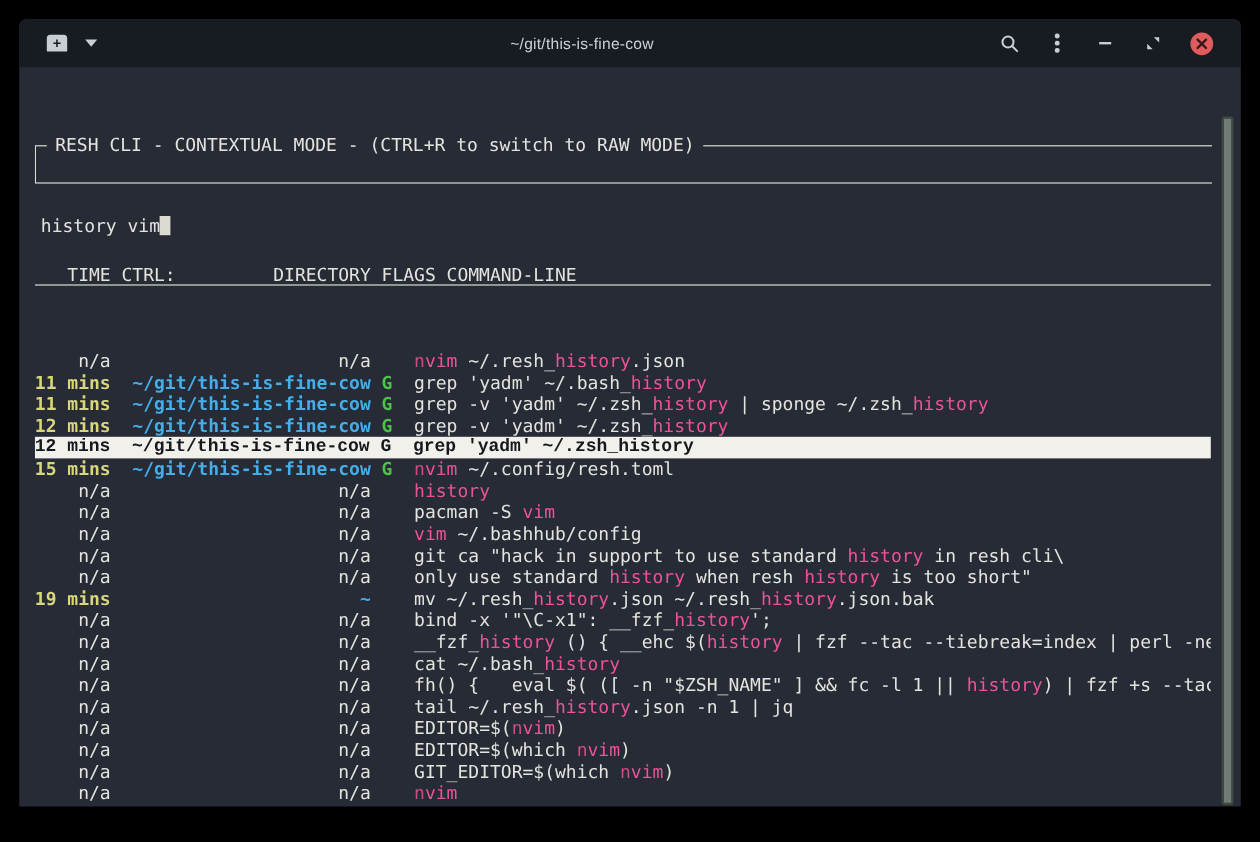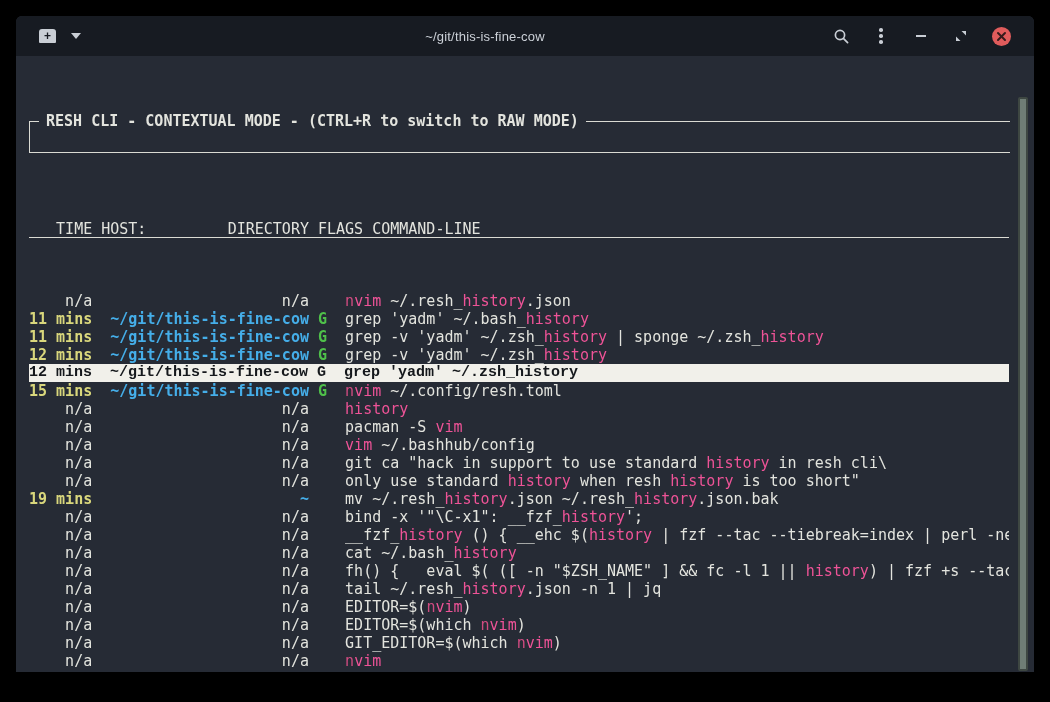--- a/index.html
+++ b/index.html
@@ -33,21 +33,21 @@
   .kebab i{width:3.5px;height:3.5px;border-radius:50%;background:var(--icon);display:block;}
   .min-bar{width:10px;height:2px;background:var(--icon);}
   .close-btn{width:19px;height:19px;border-radius:50%;background:var(--close_bg);
     display:flex;align-items:center;justify-content:center;}
 
   
   .terminal{position:relative;height:616px;font-size:15px;line-height:18px;color:var(--fg);}
   .content{position:absolute;left:13px;top:0;width:981px;height:100%;overflow:hidden;white-space:pre;}
 
   .search-box{position:relative;margin-top:11px;width:1000px;height:32px;
-    border:1px solid var(--border);font-weight:bold;}
+    border:1px solid var(--border);}
   .box-legend{position:absolute;top:-10px;left:9px;background:var(--bg);padding:0 7px;
     color:var(--fg);line-height:18px;}
   .query-line{padding:2px 0 0 4px;line-height:20px;}
   .cursor{display:inline-block;width:9px;height:16px;background:var(--border);
     vertical-align:-3px;}
 
   .table-header{margin-top:13px;height:18px;border-bottom:1px solid var(--border);
     width:980px;color:var(--fg);}
 
   .rows{width:980px;}
@@ -107,23 +107,24 @@
         </svg>
       </span>
     </div>
   </div>
 
   <div class="terminal">
     <div class="content">
 
       <div class="search-box">
         <span class="box-legend">RESH CLI - CONTEXTUAL MODE - (CTRL+R to switch to RAW MODE)</span>
+        <div class="query-line"><span>history vim</span><span class="cursor"></span></div>
       </div>
 
-      <div class="table-header">   TIME HOST:         DIRECTORY FLAGS COMMAND-LINE</div>
+      <div class="table-header">   TIME CTRL:         DIRECTORY FLAGS COMMAND-LINE</div>
 
       <div class="rows"><div class="row"><span class="seg s-fg">    n/a</span><span class="seg s-fg">                     n/a</span><span class="seg s-green">    </span><span class="seg s-pink">n</span><span class="seg s-match">vim</span><span class="seg s-fg"> ~/.resh_</span><span class="seg s-match">history</span><span class="seg s-fg">.json</span></div><div class="row"><span class="seg s-yellow">11 mins</span><span class="seg s-blue">  ~/git/this-is-fine-cow</span><span class="seg s-green"> G  </span><span class="seg s-fg">grep 'yadm' ~/.bash_</span><span class="seg s-match">history</span></div><div class="row"><span class="seg s-yellow">11 mins</span><span class="seg s-blue">  ~/git/this-is-fine-cow</span><span class="seg s-green"> G  </span><span class="seg s-fg">grep -v 'yadm' ~/.zsh_</span><span class="seg s-match">history</span><span class="seg s-fg"> | sponge ~/.zsh_</span><span class="seg s-match">history</span></div><div class="row"><span class="seg s-yellow">12 mins</span><span class="seg s-blue">  ~/git/this-is-fine-cow</span><span class="seg s-green"> G  </span><span class="seg s-fg">grep -v 'yadm' ~/.zsh_</span><span class="seg s-match">history</span></div><div class="row selected"><span class="seg s-yellow">12 mins</span><span class="seg s-blue">  ~/git/this-is-fine-cow</span><span class="seg s-green"> G  </span><span class="seg s-fg">grep 'yadm' ~/.zsh_history</span></div><div class="row"><span class="seg s-yellow">15 mins</span><span class="seg s-blue">  ~/git/this-is-fine-cow</span><span class="seg s-green"> G  </span><span class="seg s-pink">n</span><span class="seg s-match">vim</span><span class="seg s-fg"> ~/.config/resh.toml</span></div><div class="row"><span class="seg s-fg">    n/a</span><span class="seg s-fg">                     n/a</span><span class="seg s-green">    </span><span class="seg s-match">history</span></div><div class="row"><span class="seg s-fg">    n/a</span><span class="seg s-fg">                     n/a</span><span class="seg s-green">    </span><span class="seg s-fg">pacman -S </span><span class="seg s-match">vim</span></div><div class="row"><span class="seg s-fg">    n/a</span><span class="seg s-fg">                     n/a</span><span class="seg s-green">    </span><span class="seg s-match">vim</span><span class="seg s-fg"> ~/.bashhub/config</span></div><div class="row"><span class="seg s-fg">    n/a</span><span class="seg s-fg">                     n/a</span><span class="seg s-green">    </span><span class="seg s-fg">git ca "hack in support to use standard </span><span class="seg s-match">history</span><span class="seg s-fg"> in resh cli\</span></div><div class="row"><span class="seg s-fg">    n/a</span><span class="seg s-fg">                     n/a</span><span class="seg s-green">    </span><span class="seg s-fg">only use standard </span><span class="seg s-match">history</span><span class="seg s-fg"> when resh </span><span class="seg s-match">history</span><span class="seg s-fg"> is too short"</span></div><div class="row"><span class="seg s-yellow">19 mins</span><span class="seg s-blue">                       ~</span><span class="seg s-green">    </span><span class="seg s-fg">mv ~/.resh_</span><span class="seg s-match">history</span><span class="seg s-fg">.json ~/.resh_</span><span class="seg s-match">history</span><span class="seg s-fg">.json.bak</span></div><div class="row"><span class="seg s-fg">    n/a</span><span class="seg s-fg">                     n/a</span><span class="seg s-green">    </span><span class="seg s-fg">bind -x '"\C-x1": __fzf_</span><span class="seg s-match">history</span><span class="seg s-fg">';</span></div><div class="row"><span class="seg s-fg">    n/a</span><span class="seg s-fg">                     n/a</span><span class="seg s-green">    </span><span class="seg s-fg">__fzf_</span><span class="seg s-match">history</span><span class="seg s-fg"> () { __ehc $(</span><span class="seg s-match">history</span><span class="seg s-fg"> | fzf --tac --tiebreak=index | perl -ne</span></div><div class="row"><span class="seg s-fg">    n/a</span><span class="seg s-fg">                     n/a</span><span class="seg s-green">    </span><span class="seg s-fg">cat ~/.bash_</span><span class="seg s-match">history</span></div><div class="row"><span class="seg s-fg">    n/a</span><span class="seg s-fg">                     n/a</span><span class="seg s-green">    </span><span class="seg s-fg">fh() {   eval $( ([ -n "$ZSH_NAME" ] &amp;&amp; fc -l 1 || </span><span class="seg s-match">history</span><span class="seg s-fg">) | fzf +s --tac</span></div><div class="row"><span class="seg s-fg">    n/a</span><span class="seg s-fg">                     n/a</span><span class="seg s-green">    </span><span class="seg s-fg">tail ~/.resh_</span><span class="seg s-match">history</span><span class="seg s-fg">.json -n 1 | jq</span></div><div class="row"><span class="seg s-fg">    n/a</span><span class="seg s-fg">                     n/a</span><span class="seg s-green">    </span><span class="seg s-fg">EDITOR=$(</span><span class="seg s-pink">n</span><span class="seg s-match">vim</span><span class="seg s-fg">)</span></div><div class="row"><span class="seg s-fg">    n/a</span><span class="seg s-fg">                     n/a</span><span class="seg s-green">    </span><span class="seg s-fg">EDITOR=$(which </span><span class="seg s-pink">n</span><span class="seg s-match">vim</span><span class="seg s-fg">)</span></div><div class="row"><span class="seg s-fg">    n/a</span><span class="seg s-fg">                     n/a</span><span class="seg s-green">    </span><span class="seg s-fg">GIT_EDITOR=$(which </span><span class="seg s-pink">n</span><span class="seg s-match">vim</span><span class="seg s-fg">)</span></div><div class="row"><span class="seg s-fg">    n/a</span><span class="seg s-fg">                     n/a</span><span class="seg s-green">    </span><span class="seg s-pink">n</span><span class="seg s-match">vim</span></div><div class="row"><span class="seg s-fg">    n/a</span><span class="seg s-fg">                     n/a</span><span class="seg s-green">    </span><span class="seg s-fg">which </span><span class="seg s-pink">n</span><span class="seg s-match">vim</span></div></div>
 
       
 
       
 
     </div>
     <div class="scrollbar"></div>
   </div>

